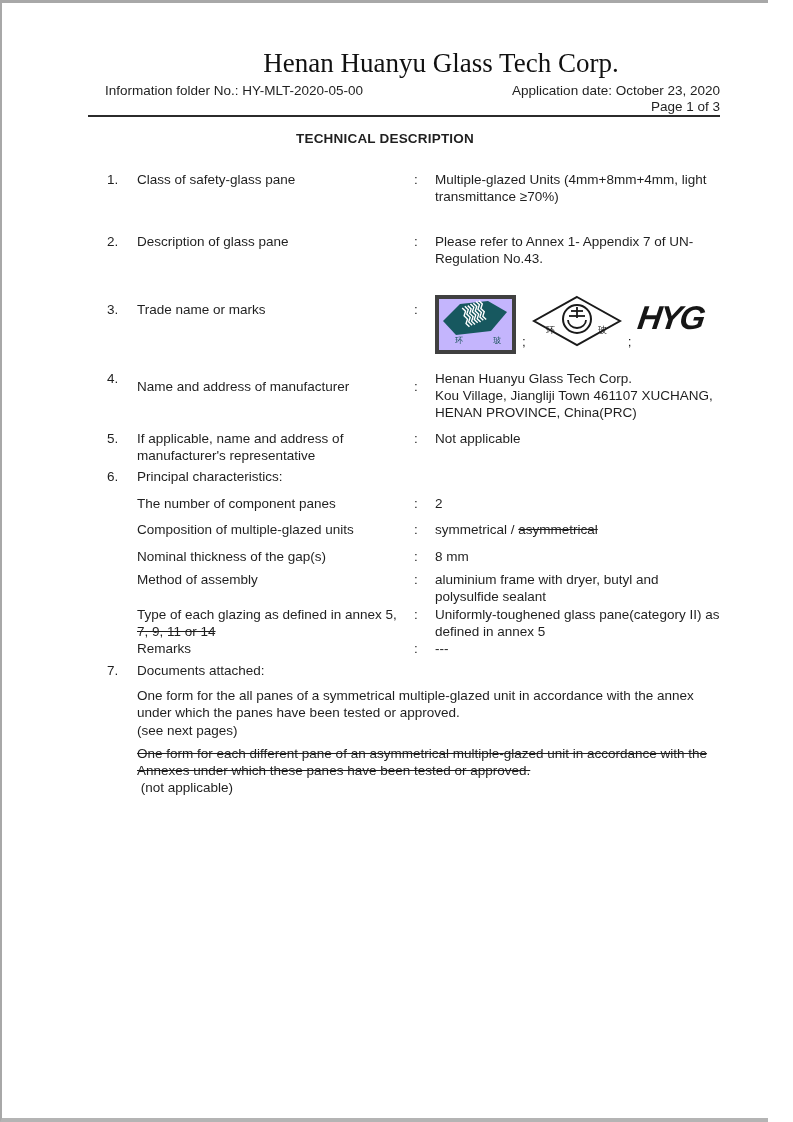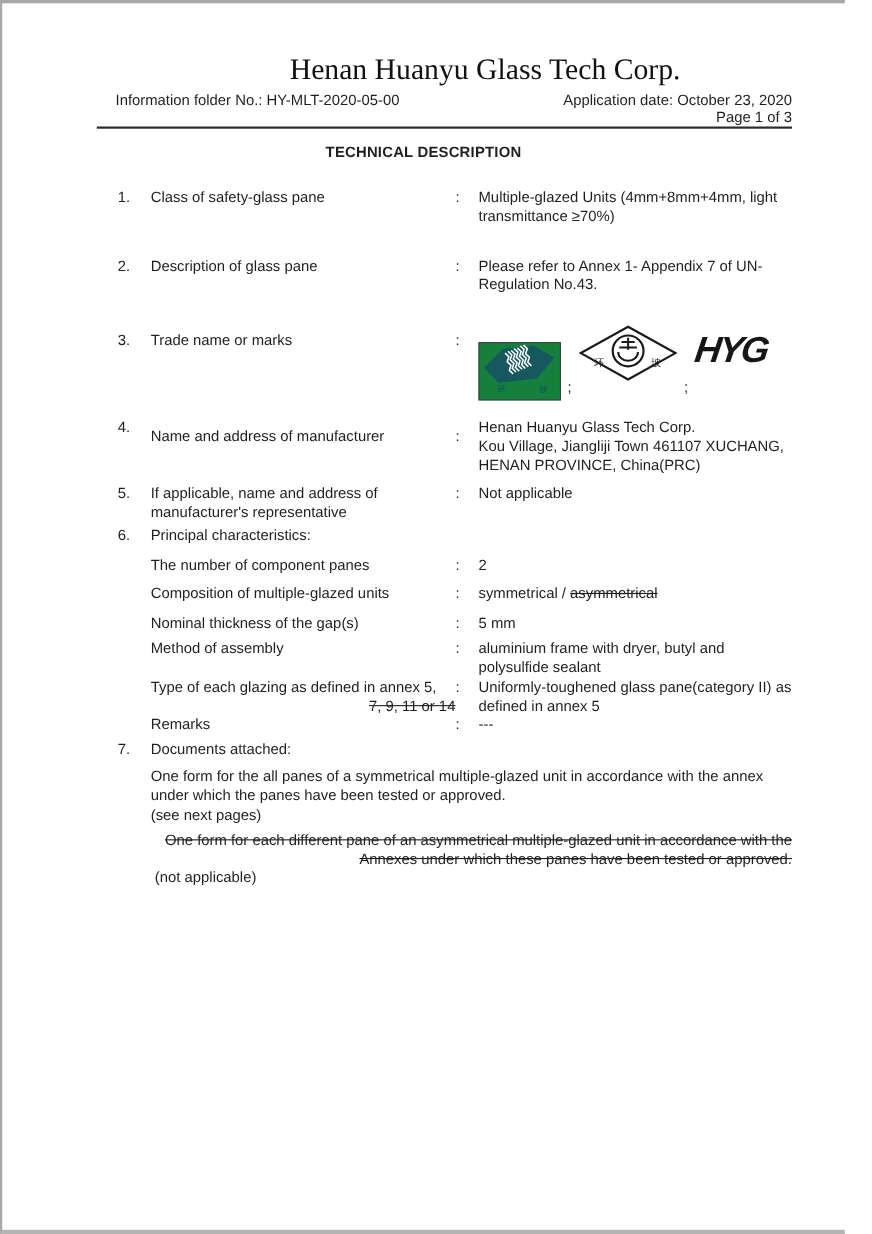--- a/index.html
+++ b/index.html
@@ -56,39 +56,39 @@
     margin:24px 48px 0 105px;
   }
   .row{display:flex;align-items:flex-start;}
   .num{width:30px;flex:0 0 30px;}
   .lbl{width:277px;flex:0 0 277px;}
   .col{width:21px;flex:0 0 21px;text-align:left;}
   .val{flex:1 1 auto;max-width:330px;}
   .indent{padding-left:30px;}
   .indent .lbl{width:277px;flex:0 0 277px;}
   .pre{white-space:pre-line;}
-  .strike{text-decoration:line-through;text-align:right;}
+  .strike{text-decoration:line-through;}
   .blockline{display:block;}
   .para{margin:0;padding-left:30px;max-width:614px;}
   .prewrap{white-space:pre-wrap;}
   
   .mb28{margin-bottom:28px;}
   .mb16{margin-bottom:16px;}
   .mb9{margin-bottom:9px;}
   .mb10{margin-bottom:10px;}
   .mb6{margin-bottom:6px;align-items:center;}
   .mb5{margin-bottom:5px;}
   .mb4{margin-bottom:4px;}
   .mb8{margin-bottom:8px;}
   .mb1{margin-bottom:1px;}
   .mb0{margin-bottom:0;}
   
   .marks{display:flex;align-items:flex-start;}
   .markbox{flex:0 0 auto;}
-  .logo-frame{background:#15803d;border:1px solid #404040;margin-top:16px;}
+  .logo-frame{background:#c4b5fd;border:4px solid #404040;}
   .semi{align-self:flex-end;margin:0 6px 4px 6px;}
   .hyg{
     margin-top:5px;
     font-weight:bold;
     font-style:italic;
     font-size:33px;
     line-height:36px;
     letter-spacing:-2px;
     color:#161616;
     transform:skewX(-8deg);
@@ -200,21 +200,21 @@
 
     <div class="row indent mb10">
       <span class="lbl">Composition of multiple-glazed units</span>
       <span class="col">:</span>
       <span class="val"><span>symmetrical / </span><span class="strike">asymmetrical</span></span>
     </div>
 
     <div class="row indent mb6">
       <span class="lbl">Nominal thickness of the gap(s)</span>
       <span class="col">:</span>
-      <span class="val">5 mm</span>
+      <span class="val">8 mm</span>
     </div>
 
     <div class="row indent mb1">
       <span class="lbl">Method of assembly</span>
       <span class="col">:</span>
       <span class="val">aluminium frame with dryer, butyl and polysulfide sealant</span>
     </div>
 
     <div class="row indent mb0">
       <span class="lbl"><span>Type of each glazing as defined in annex 5,</span><span class="strike blockline">7, 9, 11 or 14</span></span>

